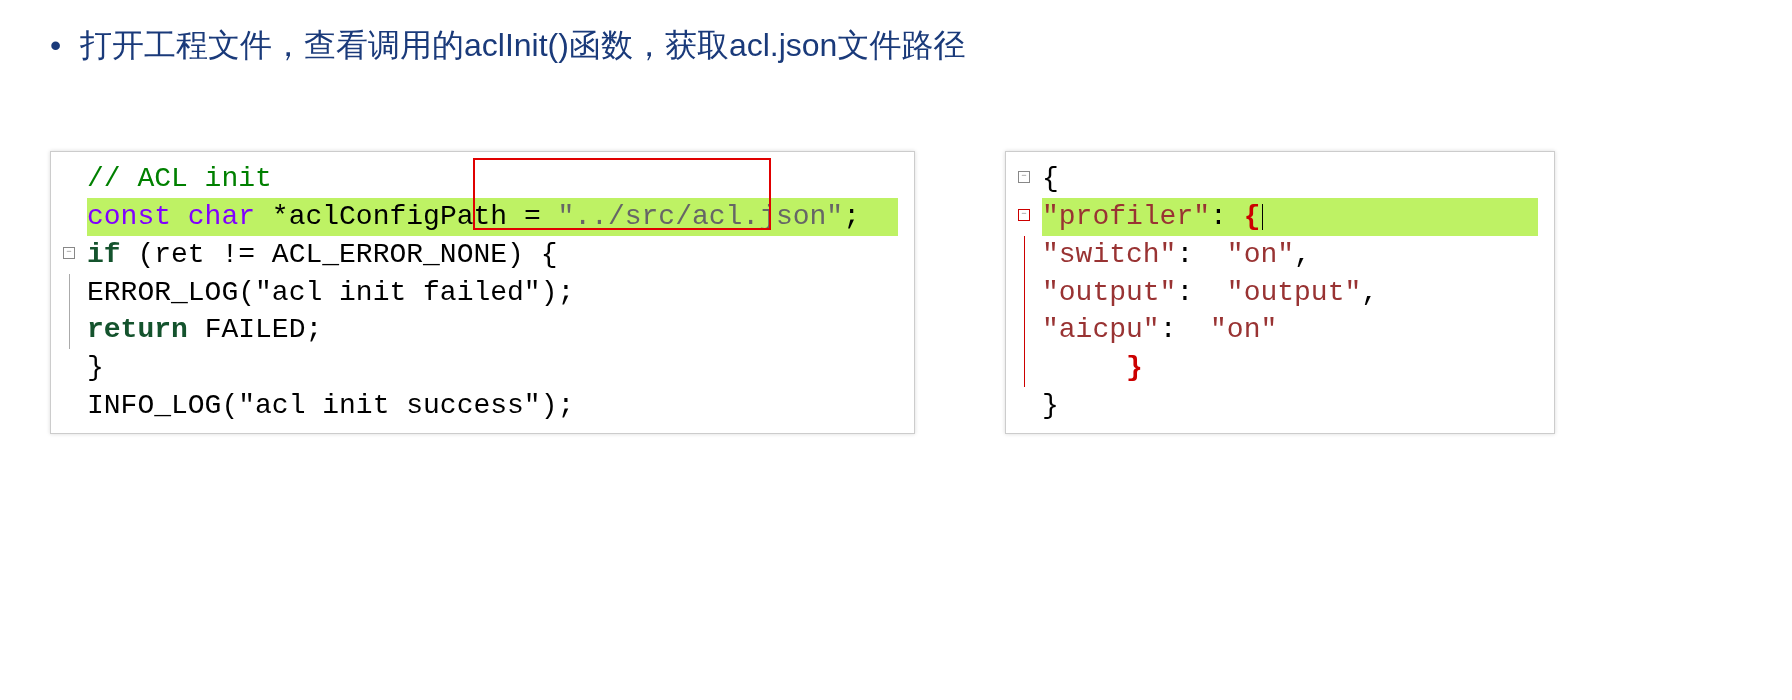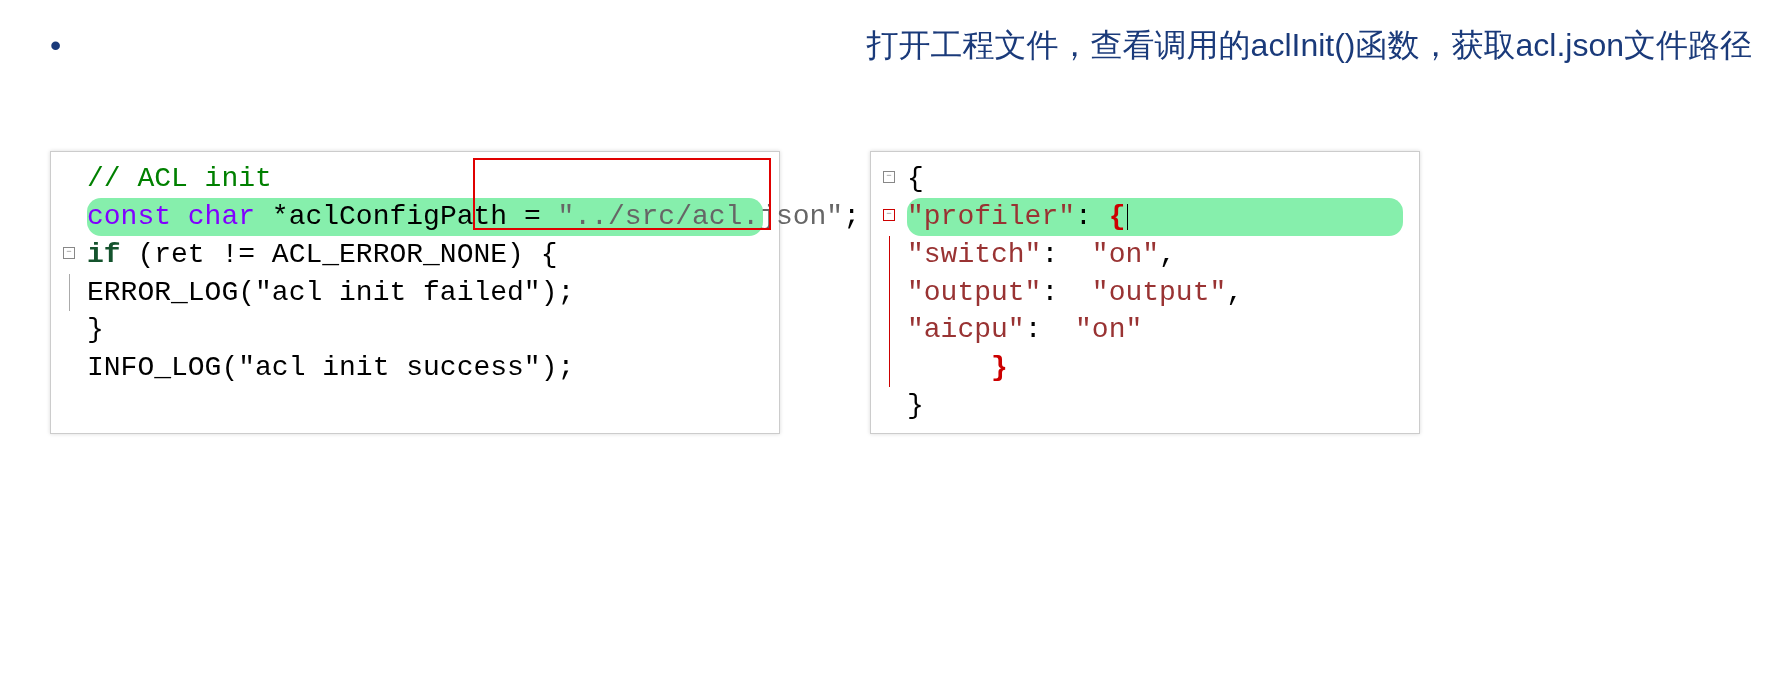--- a/index.html
+++ b/index.html
@@ -6,21 +6,20 @@
     body {
       font-family: "Microsoft YaHei", "SimHei", Arial, sans-serif;
       background: #ffffff;
       width: 1792px;
       height: 700px;
       padding: 20px 40px;
     }
     .bullets {
       list-style: none;
       margin-bottom: 80px;
-      text-align: right;
     }
     .bullets li {
       color: #1a3a7a;
       font-size: 32px;
       line-height: 1.6;
       margin-bottom: 20px;
       padding-left: 40px;
       position: relative;
     }
     .bullets li::before {
@@ -38,21 +37,21 @@
     .code-block {
       background: #ffffff;
       border: 1px solid #ccc;
       box-shadow: 0 0 4px rgba(0,0,0,0.15);
       font-family: "Consolas", "Courier New", monospace;
       font-size: 28px;
       line-height: 1.35;
       position: relative;
     }
     .code-left {
-      width: 730px;
+      width: 865px;
       padding: 8px 16px 8px 36px;
     }
     .code-right {
       width: 550px;
       padding: 8px 16px 8px 36px;
     }
     .code-line {
       white-space: pre;
       position: relative;
     }
@@ -76,21 +75,21 @@
       top: 0;
       bottom: 0;
       width: 1px;
       background: #aaa;
     }
     .gutter-line.red { background: #cc0000; }
     .comment { color: #008000; }
     .keyword-type { color: #8000ff; }
     .keyword { color: #14532d; font-weight: bold; }
     .string { color: #666666; }
-    .highlighted-line { background: #86efac; display: inline-block; width: 100%; border-radius: 14px; }
+    .highlighted-line { background: #bef264; display: inline-block; width: 100%; }
     .red-box {
       position: absolute;
       border: 2px solid #e00000;
     }
     .json-key { color: #993333; }
     .json-brace-red { color: #cc0000; font-weight: bold; }
     .cursor {
       display: inline-block;
       width: 1px;
       height: 26px;
@@ -106,20 +105,21 @@
   <li>打开工程文件，查看调用的aclInit()函数，获取acl.json文件路径</li>
 </ul>
 
 <div class="code-panels">
 
   <div class="code-block code-left">
     <div class="code-line"><span class="comment">// ACL init</span></div>
     <div class="code-line highlighted-line"><span class="keyword-type">const char </span><span>*</span><span>aclConfigPath </span><span>= </span><span class="string">"../src/acl.json"</span><span>;</span></div>
     <div class="code-line"><span class="gutter-box">−</span><span class="keyword">if</span><span> (ret != ACL_ERROR_NONE) {</span></div>
     <div class="code-line"><span class="gutter-line"></span><span>ERROR_LOG("acl init failed");</span></div>
+    <div class="code-line"><span class="gutter-line"></span><span class="keyword">return</span><span> FAILED;</span></div>
     <div class="code-line"><span>}</span></div>
     <div class="code-line"><span>INFO_LOG("acl init success");</span></div>
     <div class="red-box" style="top:6px; left:422px; width:298px; height:72px;"></div>
   </div>
 
   <div class="code-block code-right">
     <div class="code-line"><span class="gutter-box">−</span><span>{</span></div>
     <div class="code-line highlighted-line"><span class="gutter-box red">−</span><span class="json-key">"profiler"</span><span>: </span><span class="json-brace-red">{</span><span class="cursor"></span></div>
     <div class="code-line"><span class="gutter-line red"></span><span class="json-key">"switch"</span><span>:  </span><span class="json-key">"on"</span><span>,</span></div>
     <div class="code-line"><span class="gutter-line red"></span><span class="json-key">"output"</span><span>:  </span><span class="json-key">"output"</span><span>,</span></div>

